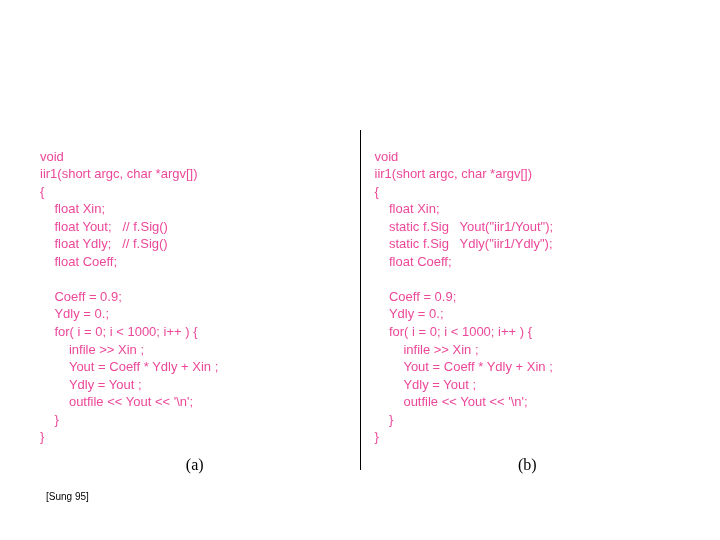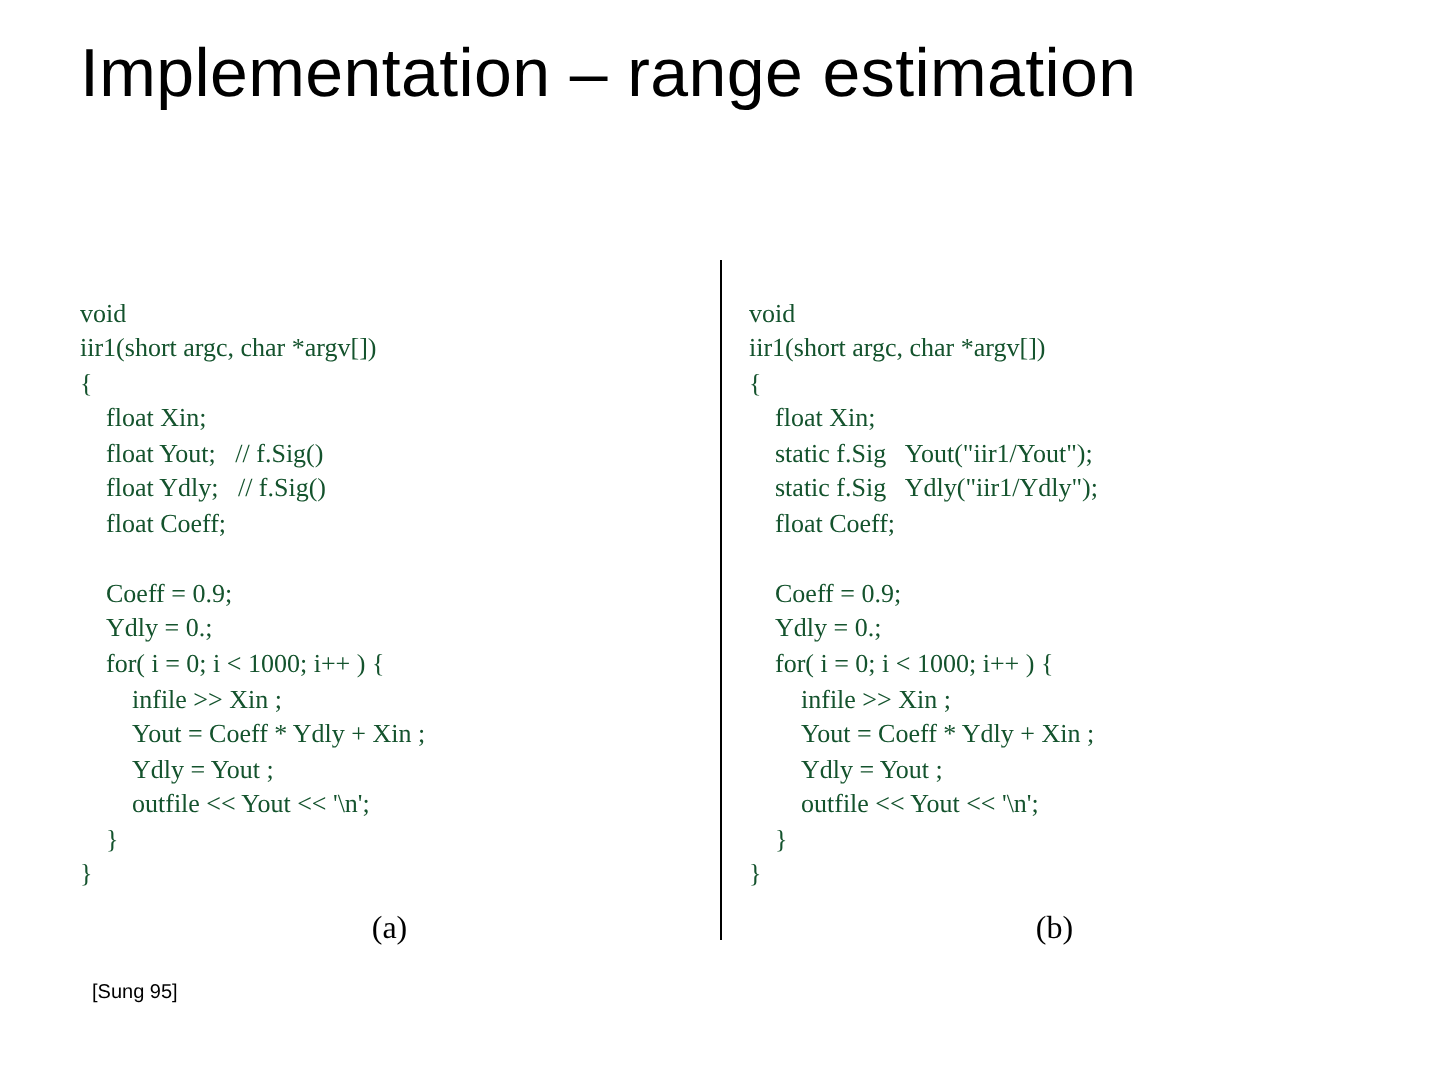--- a/index.html
+++ b/index.html
@@ -44,25 +44,25 @@
     padding-right: 10px;
   }
   .panel-b {
     padding-left: 14px;
   }
   .divider {
     width: 1px;
     background: #000;
   }
   .code {
-    font-family: Liberation Serif, serif;
+    font-family: Liberation Sans, sans-serif;
     font-size: 13px;
     line-height: 1.35;
     white-space: pre;
-    color: #14532d;
+    color: #ec4899;
   }
   .code .cmt {
     
   }
   .fig-label {
     font-family: Georgia, "Times New Roman", serif;
     font-size: 16px;
     text-align: center;
     margin-top: 10px;
   }
@@ -75,21 +75,20 @@
   }
   
   .i1 { padding-left: 2ch; display: inline-block; }
   .i2 { padding-left: 4ch; display: inline-block; }
 </style>
 </head>
 <body>
 
 <div class="slide">
 
-  <div class="title">Implementation – range estimation</div>
 
   <div class="figure">
 
     <div class="panel panel-a">
       <div class="code">
 <span>void</span>
 <span>iir1(short argc, char *argv[])</span>
 <span>{</span>
 <span class="i1">float Xin;</span>
 <span class="i1">float Yout;</span>   <span class="cmt">// f.Sig()</span>

